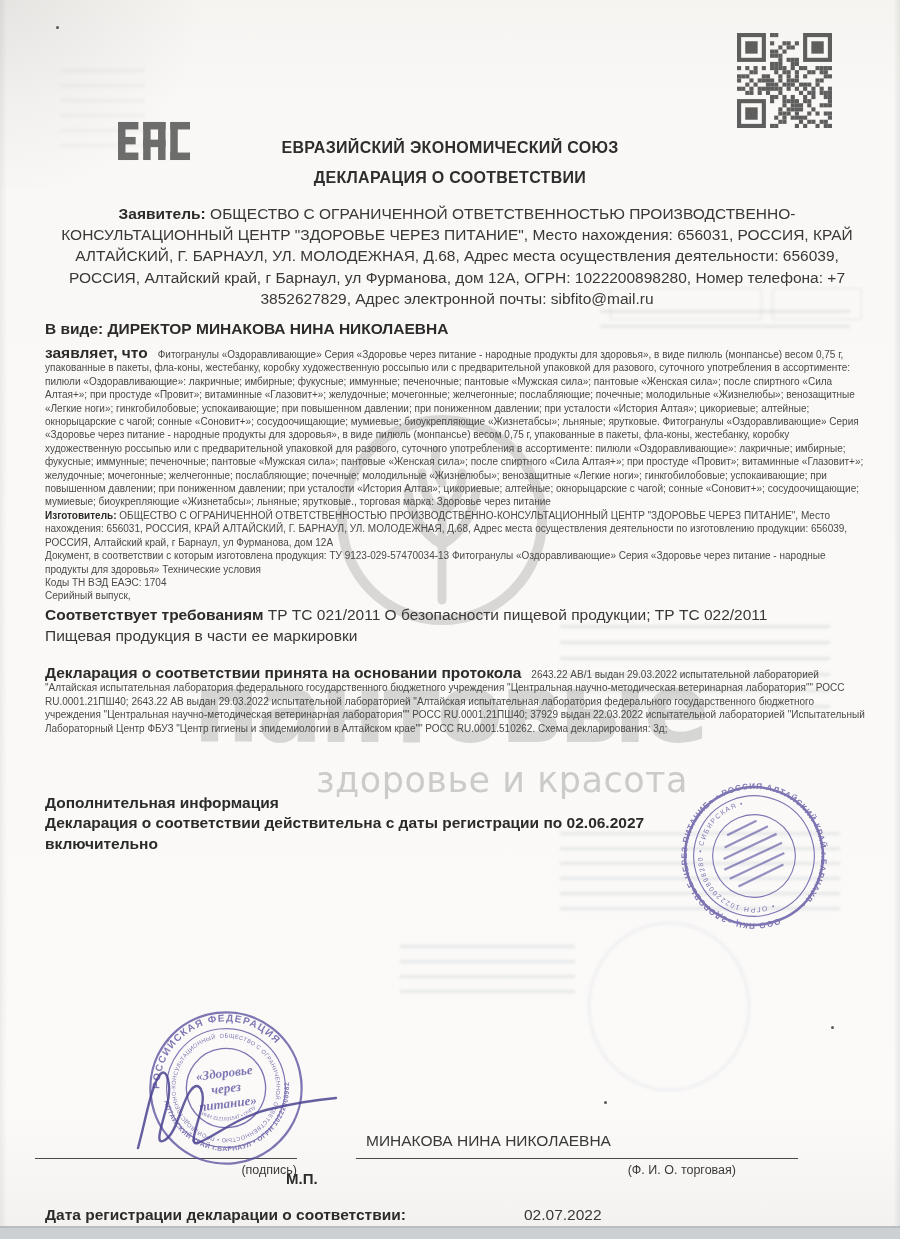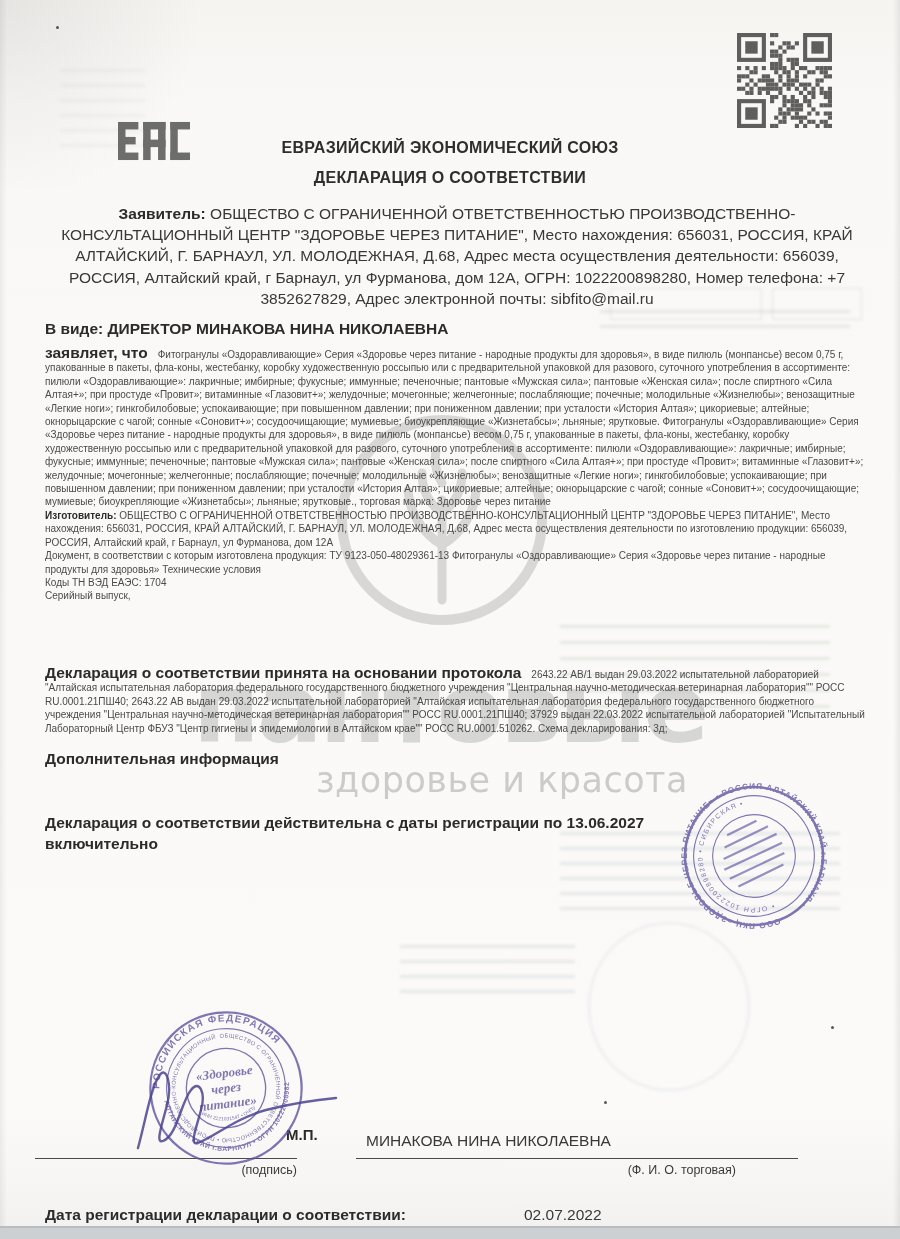--- a/index.html
+++ b/index.html
@@ -7,21 +7,21 @@
         background:linear-gradient(180deg,#f6f4f1 0%,#faf8f6 8%,#fbfaf8 90%,#f2f1ef 100%);
         font-family:"Liberation Sans", sans-serif;color:#363636;}
   .abs{position:absolute;}
   .sr{position:absolute;width:1px;height:1px;overflow:hidden;clip:rect(0 0 0 0);white-space:nowrap;}
   
   .title{left:0;width:900px;text-align:center;font-weight:bold;font-size:16px;color:#2e2e2e;letter-spacing:.3px;}
   
   .para{color:#383838;}
   .p-large{font-size:15.5px;line-height:21.2px;}
   .p-small{font-size:10px;line-height:13.4px;color:#4a4a4a;}
-  .lead{font-weight:bold;font-size:15.5px;color:#2b2b2b;}
+  .lead{font-weight:bold;font-size:15.5px;color:#2b2b2b;margin-top:44px;}
   .lead-sp{margin-right:10px;}
   b.inline-label{color:#2b2b2b;}
   
   .wm-word{font-family:"DejaVu Sans", sans-serif;font-weight:bold;font-size:97px;color:#bdbdbd;
            opacity:.58;letter-spacing:-3px;white-space:nowrap;}
   .wm-slogan{font-family:"DejaVu Sans", sans-serif;font-size:35px;color:#c3c3c3;opacity:.85;
              letter-spacing:.5px;white-space:nowrap;}
   
   .ghost{pointer-events:none;filter:blur(1.5px);}
   .ghost-lines{background:repeating-linear-gradient(0deg, rgba(150,160,175,.20) 0 3px, transparent 3px 15px);}
@@ -281,33 +281,37 @@
   </div>
 
   <div class="abs" style="left:45px;top:346px;width:824px;height:260px;overflow:hidden;">
     <div class="para p-small">
       <span class="lead lead-sp">заявляет, что</span><span>Фитогранулы «Оздоравливающие»  Серия «Здоровье через питание - народные продукты для здоровья», в виде пилюль (монпансье) весом 0,75 г, упакованные в пакеты, фла-коны, жестебанку, коробку художественную россыпью или с предварительной упаковкой для разового, суточного употребления в ассортименте: пилюли «Оздоравливающие»: лакричные; имбирные; фукусные; иммунные; печеночные; пантовые «Мужская сила»; пантовые «Женская сила»; после спиртного «Сила Алтая+»; при простуде «Провит»; витаминные «Глазовит+»; желудочные; мочегонные; желчегонные; послабляющие; почечные; молодильные «Жизнелюбы»; венозащитные «Легкие ноги»; гинкгобилобовые; успокаивающие; при повышенном давлении; при пониженном давлении; при усталости «История Алтая»; цикориевые; алтейные; окнорыцарские с чагой; сонные «Соновит+»; сосудоочищающие; мумиевые; биоукрепляющие «Жизнетабсы»; льняные; ярутковые. Фитогранулы «Оздоравливающие» Серия «Здоровье через питание - народные продукты для здоровья», в виде пилюль (монпансье) весом 0,75 г, упакованные в пакеты, фла-коны, жестебанку, коробку художественную россыпью или с предварительной упаковкой для разового, суточного употребления в ассортименте: пилюли «Оздоравливающие»: лакричные; имбирные; фукусные; иммунные; печеночные; пантовые «Мужская сила»; пантовые «Женская сила»; после спиртного «Сила Алтая+»; при простуде «Провит»; витаминные «Глазовит+»; желудочные; мочегонные; желчегонные; послабляющие; почечные; молодильные «Жизнелюбы»; венозащитные «Легкие ноги»; гинкгобилобовые; успокаивающие; при повышенном давлении; при пониженном давлении; при усталости «История Алтая»; цикориевые; алтейные; окнорыцарские с чагой; сонные «Соновит+»; сосудоочищающие; мумиевые; биоукрепляющие «Жизнетабсы»; льняные; ярутковые., торговая марка: Здоровье через питание</span>
     </div>
     <div class="para p-small">
       <b class="inline-label">Изготовитель:</b>
       <span>ОБЩЕСТВО С ОГРАНИЧЕННОЙ ОТВЕТСТВЕННОСТЬЮ ПРОИЗВОДСТВЕННО-КОНСУЛЬТАЦИОННЫЙ ЦЕНТР "ЗДОРОВЬЕ ЧЕРЕЗ ПИТАНИЕ", Место нахождения: 656031, РОССИЯ, КРАЙ АЛТАЙСКИЙ, Г. БАРНАУЛ, УЛ. МОЛОДЕЖНАЯ, Д.68, Адрес места осуществления деятельности по изготовлению продукции: 656039, РОССИЯ, Алтайский край, г Барнаул, ул Фурманова, дом 12А</span>
     </div>
-    <div class="para p-small">Документ, в соответствии с которым изготовлена продукция: ТУ 9123-050-48029361-13  Фитогранулы «Оздоравливающие»  Серия «Здоровье через питание - народные продукты для здоровья» Технические условия</div>
+    <div class="para p-small">Документ, в соответствии с которым изготовлена продукция: ТУ 9123-029-57470034-13  Фитогранулы «Оздоравливающие»  Серия «Здоровье через питание - народные продукты для здоровья» Технические условия</div>
     <div class="para p-small">Коды ТН ВЭД ЕАЭС: 1704</div>
     <div class="para p-small">Серийный выпуск,</div>
   </div>
 
+  <div class="abs para p-large" style="left:45px;top:604px;width:790px;">
+    <b class="inline-label">Соответствует требованиям</b>
+    <span>ТР ТС 021/2011 О безопасности пищевой продукции; ТР ТС 022/2011 Пищевая продукция в части ее маркировки</span>
+  </div>
 
   <div class="abs para p-small" style="left:45px;top:666px;width:824px;">
     <span class="lead lead-sp">Декларация о соответствии принята на основании протокола</span><span>2643.22 АВ/1 выдан 29.03.2022  испытательной лабораторией "Алтайская испытательная лаборатория федерального государственного бюджетного учреждения "Центральная научно-методическая ветеринарная лаборатория"" РОСС RU.0001.21ПШ40; 2643.22 АВ  выдан 29.03.2022  испытательной лабораторией "Алтайская испытательная лаборатория федерального государственного бюджетного учреждения "Центральная научно-методическая ветеринарная лаборатория"" РОСС RU.0001.21ПШ40; 37929 выдан 22.03.2022  испытательной лабораторией "Испытательный Лабораторный Центр ФБУЗ "Центр гигиены и эпидемиологии в Алтайском крае"" РОСС RU.0001.510262. Схема декларирования: 3д;</span>
   </div>
 
   <div class="abs lead" style="left:45px;top:750px;">Дополнительная информация</div>
 
-  <div class="abs para p-large" style="left:45px;top:812px;width:660px;font-weight:bold;color:#2b2b2b;">Декларация о соответствии действительна с даты регистрации по 13.06.2027 включительно</div>
+  <div class="abs para p-large" style="left:45px;top:812px;width:660px;font-weight:bold;color:#2b2b2b;">Декларация о соответствии действительна с даты регистрации по 02.06.2027 включительно</div>
 
   <div class="abs lead" style="left:286px;top:1126px;font-size:15px;">М.П.</div>
   <div class="abs reg-value" style="left:366px;top:1132px;">МИНАКОВА НИНА НИКОЛАЕВНА</div>
   <div class="abs sig-line" style="left:35px;top:1158px;width:262px;"></div>
   <div class="abs sig-line" style="left:356px;top:1158px;width:442px;"></div>
   <div class="abs caption" style="left:35px;top:1163px;width:262px;">(подпись)</div>
   <div class="abs caption" style="left:356px;top:1163px;width:380px;">(Ф. И. О. торговая)</div>
 
   <div class="abs reg-label" style="left:45px;top:1206px;">Дата регистрации декларации о соответствии:</div>
   <div class="abs reg-value" style="left:524px;top:1206px;">02.07.2022</div>

